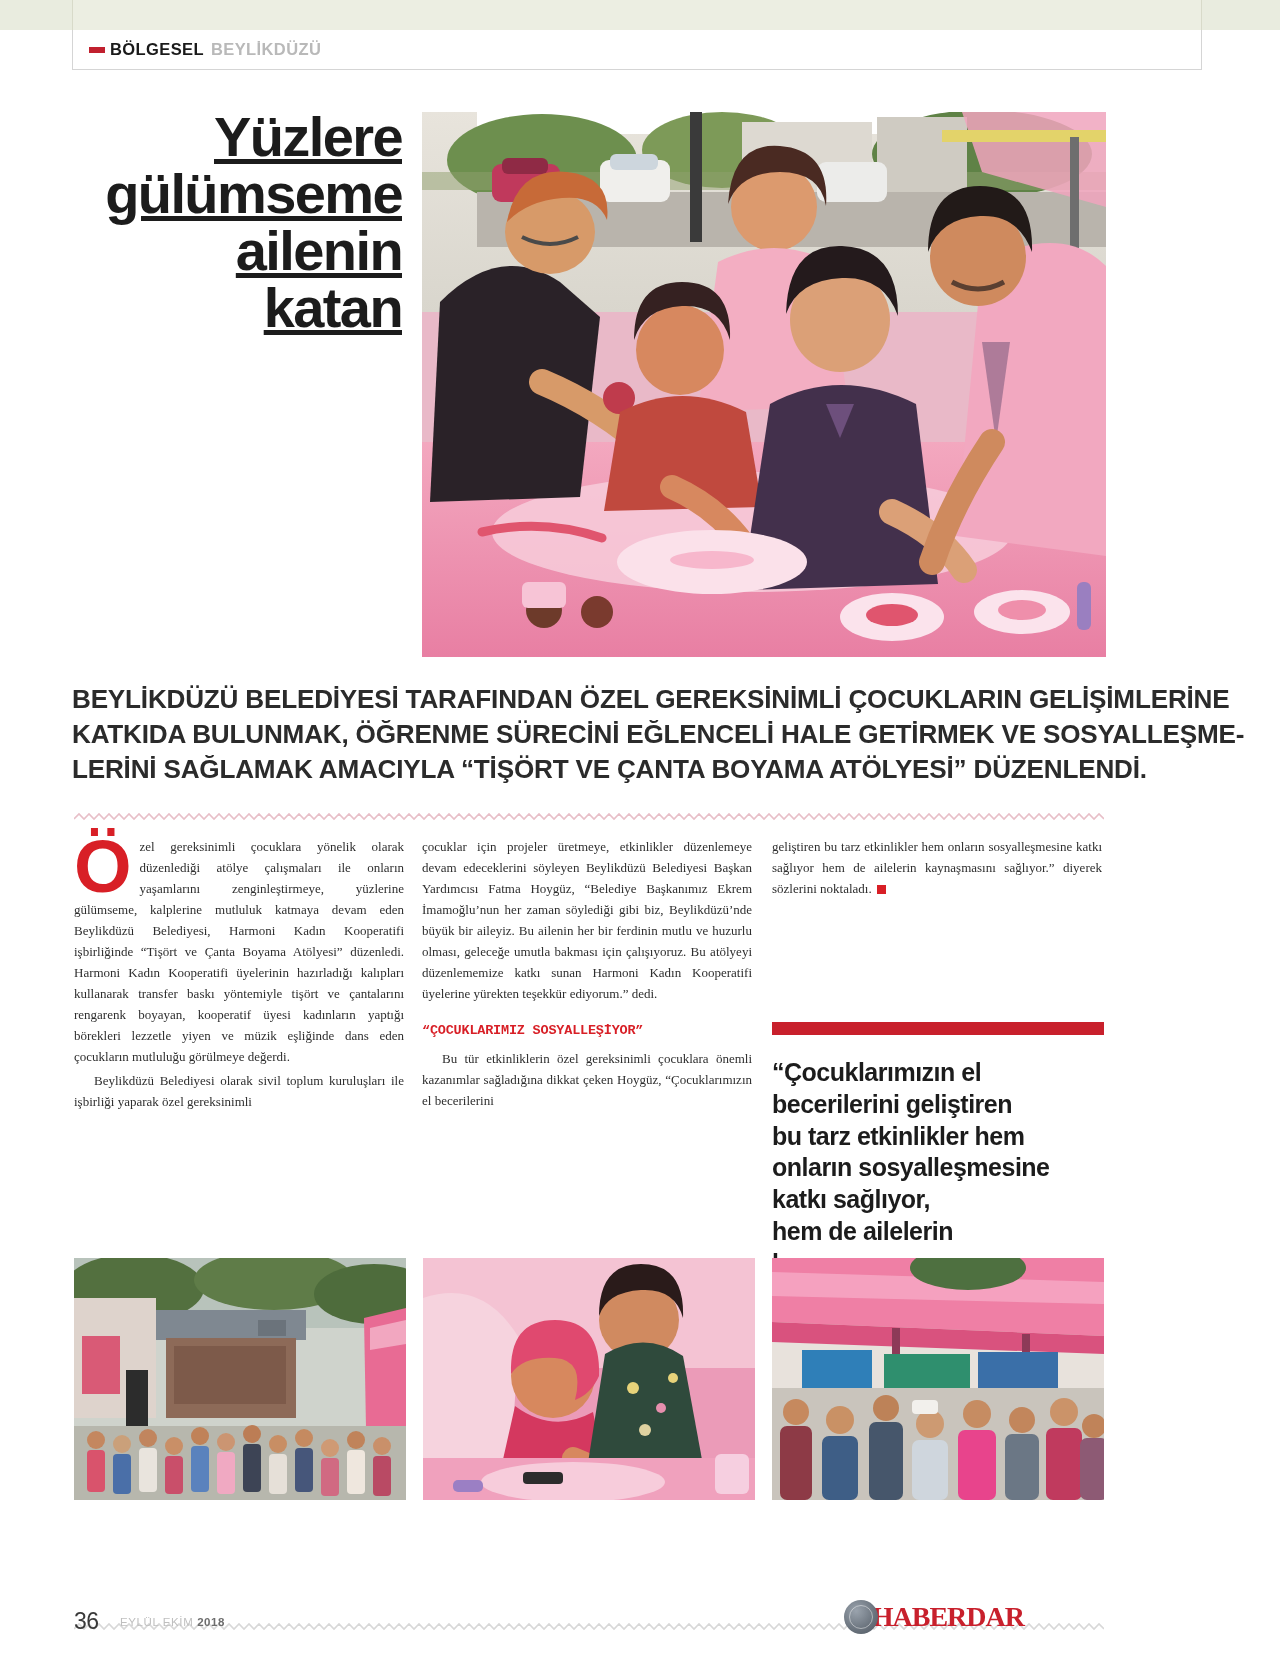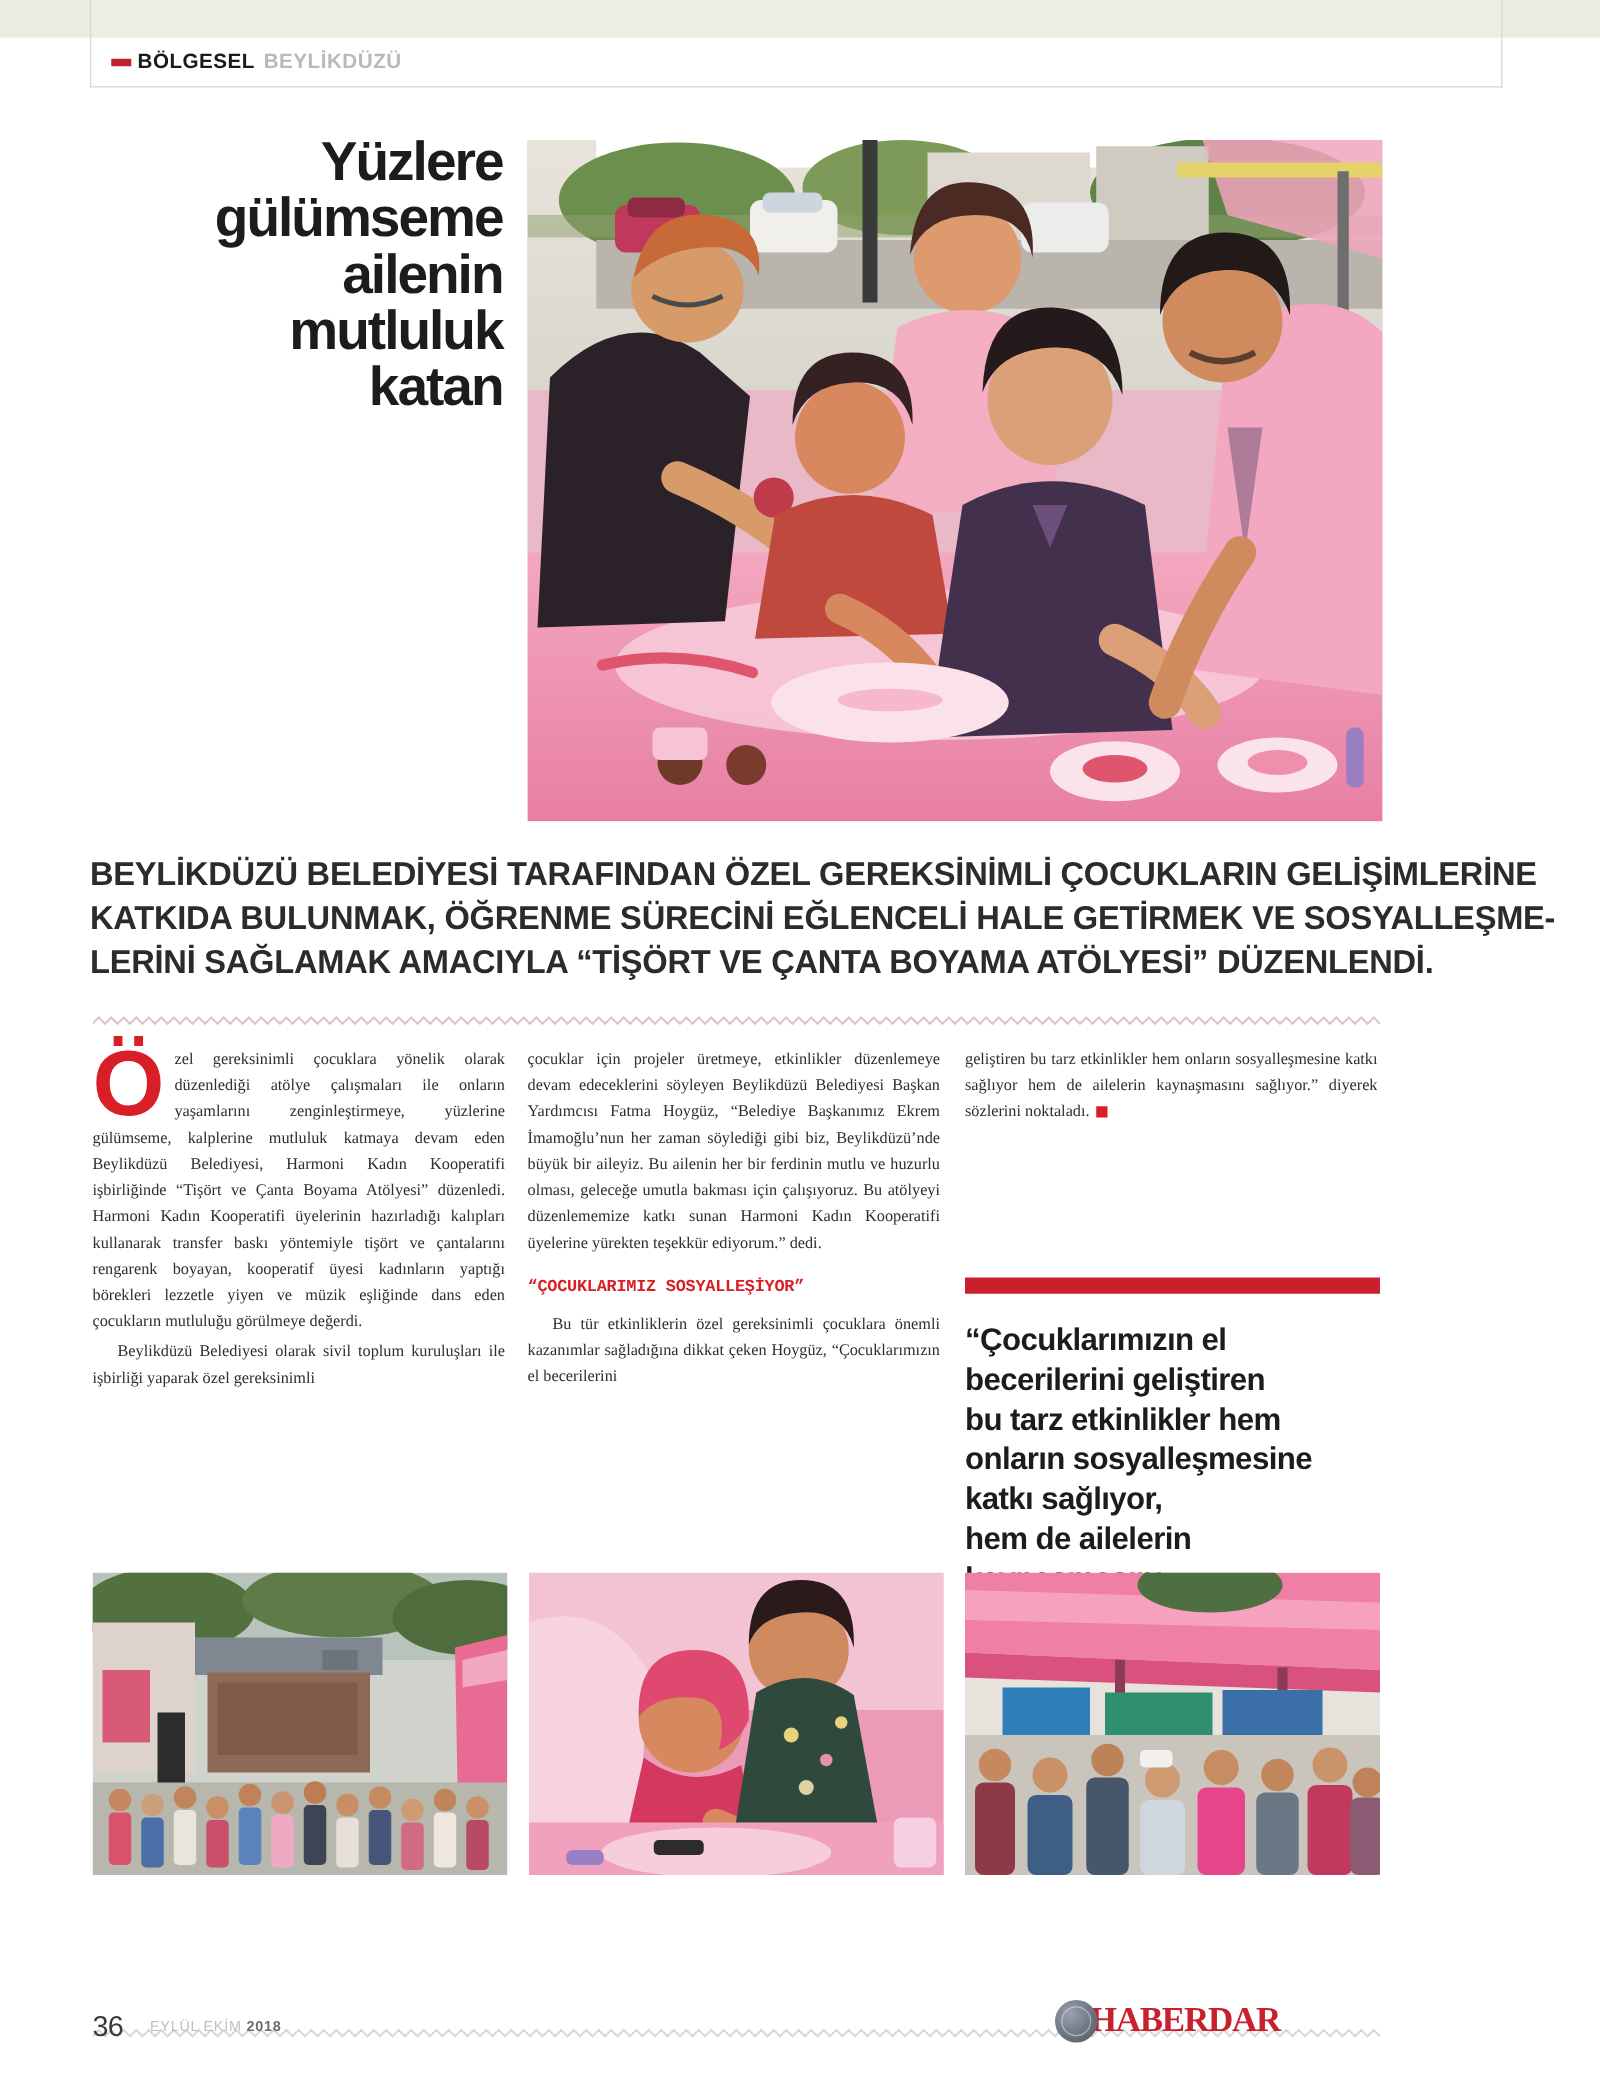--- a/index.html
+++ b/index.html
@@ -38,22 +38,22 @@
   }
   .kicker-sub {
     font-size: 16.5px; font-weight: bold; letter-spacing: .4px; color: #b9b9b9;
     margin-left: 7px;
   }
 
   
   .headline {
     position: absolute; left: 72px; top: 108px; width: 330px;
     text-align: right;
-    font-size: 44px; line-height: 1.02; font-weight: bold;
-    letter-spacing: -1.6px; color: #1c1c1c;
+    font-size: 56px; line-height: 1.02; font-weight: bold;
+    letter-spacing: -1.6px; color: #1c1c1c; text-decoration: underline;
   }
   .headline span { display: block; }
 
   
   .hero {
     position: absolute; left: 422px; top: 112px; width: 684px; height: 545px;
     overflow: hidden; background: #e9b9c8;
   }
   .hero svg { display: block; width: 100%; height: 100%; }
 
@@ -166,21 +166,20 @@
   <div class="kicker-wrap">
     <div class="kicker-dash"></div>
     <div class="kicker-main">BÖLGESEL</div>
     <div class="kicker-sub">BEYLİKDÜZÜ</div>
   </div>
 
   <div class="headline">
     <span>Yüzlere</span>
     <span>gülümseme</span>
     <span>ailenin</span>
-    <span>mutluluk</span>
     <span>katan</span>
   </div>
 
   <div class="hero">
     <svg viewBox="0 0 684 545" preserveAspectRatio="none">
       <defs>
         <linearGradient id="sky" x1="0" y1="0" x2="0" y2="1">
           <stop offset="0" stop-color="#e8e4dc"></stop>
             <stop offset="1" stop-color="#d9d6cd"></stop>
         </linearGradient>

